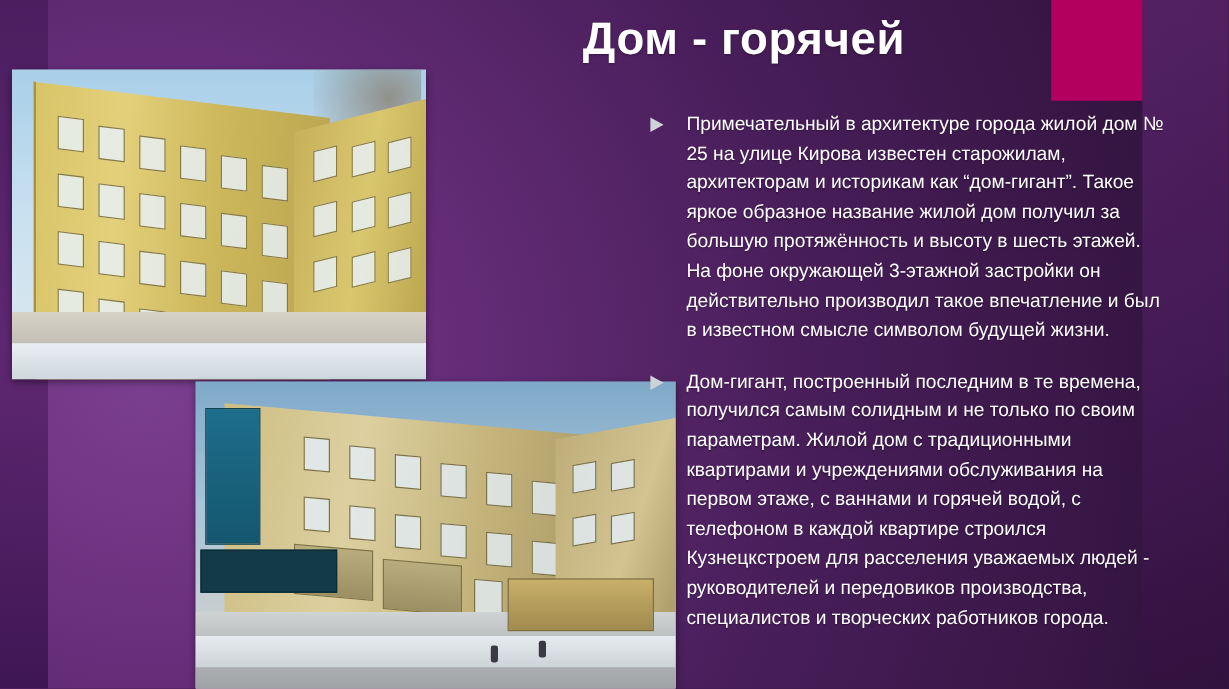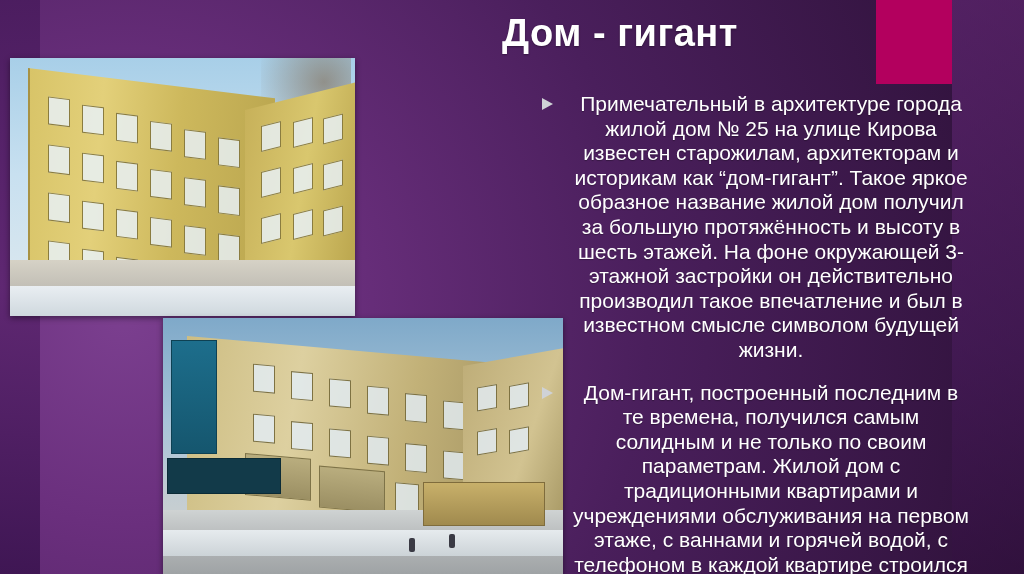--- a/index.html
+++ b/index.html
@@ -178,23 +178,23 @@
     position: absolute;
     left: 538px;
     top: 92px;
     width: 432px;
   }
   .para {
     position: relative;
     padding-left: 34px;
     margin-bottom: 18px;
     color: #ffffff;
-    font-size: 21px;
+    font-size: 16px;
     line-height: 24.6px;
-    text-align: center;
+    text-align: left;
     text-shadow: 0 1px 1px rgba(0,0,0,0.3);
   }
   .bullet {
     position: absolute;
     left: 4px;
     top: 6px;
     width: 0; height: 0;
     border-left: 11px solid #cfd2d6;
     border-top: 6.5px solid transparent;
     border-bottom: 6.5px solid transparent;
@@ -202,21 +202,21 @@
 </style>
 </head>
 <body>
 
 <div class="slide">
 
   <div class="band-left"></div>
   <div class="accent-right-edge"></div>
   <div class="accent-block"></div>
 
-  <div class="title">Дом - гигант</div>
+  <div class="title">Дом - горячей</div>
 
   <div class="photo photo-1">
     <div class="p1-sky"></div>
     <div class="p1-tree"></div>
     <div class="p1-building">
       <div class="p1-win" style="left:18px; top:26px; width:20px; height:26px;"></div>
       <div class="p1-win" style="left:52px; top:30px; width:20px; height:26px;"></div>
       <div class="p1-win" style="left:86px; top:34px; width:20px; height:26px;"></div>
       <div class="p1-win" style="left:120px; top:38px; width:20px; height:26px;"></div>
       <div class="p1-win" style="left:154px; top:42px; width:20px; height:26px;"></div>

